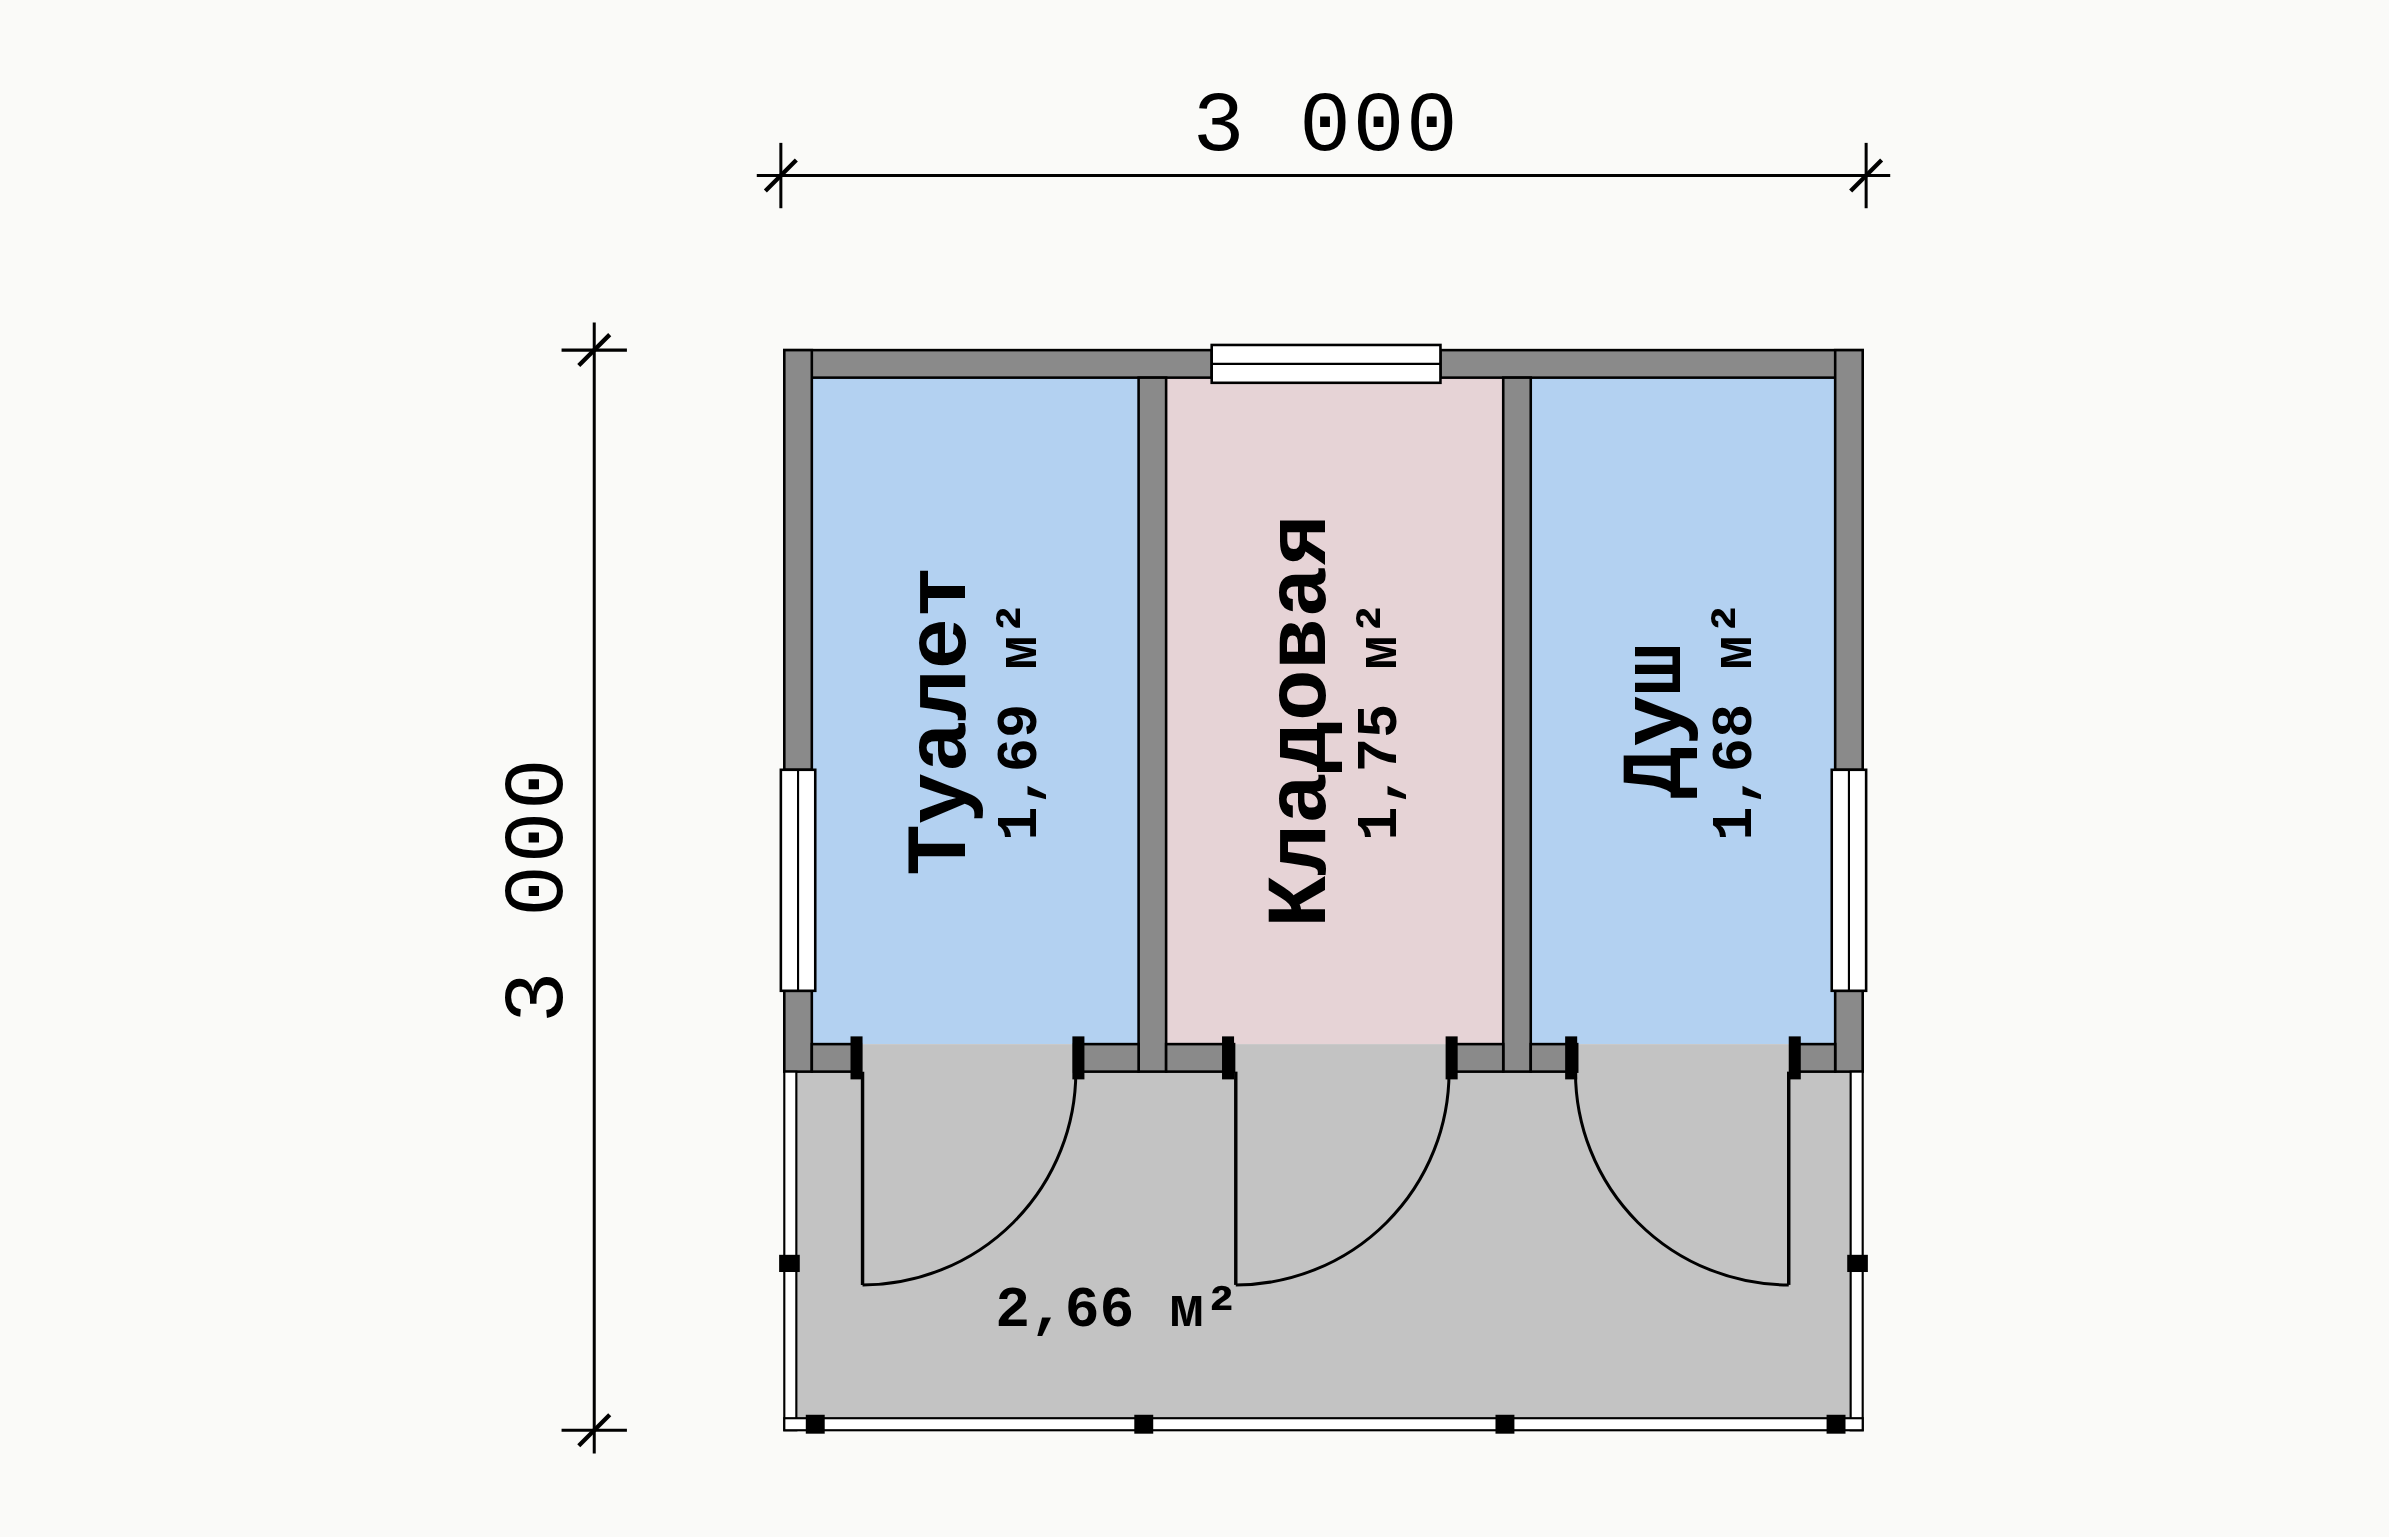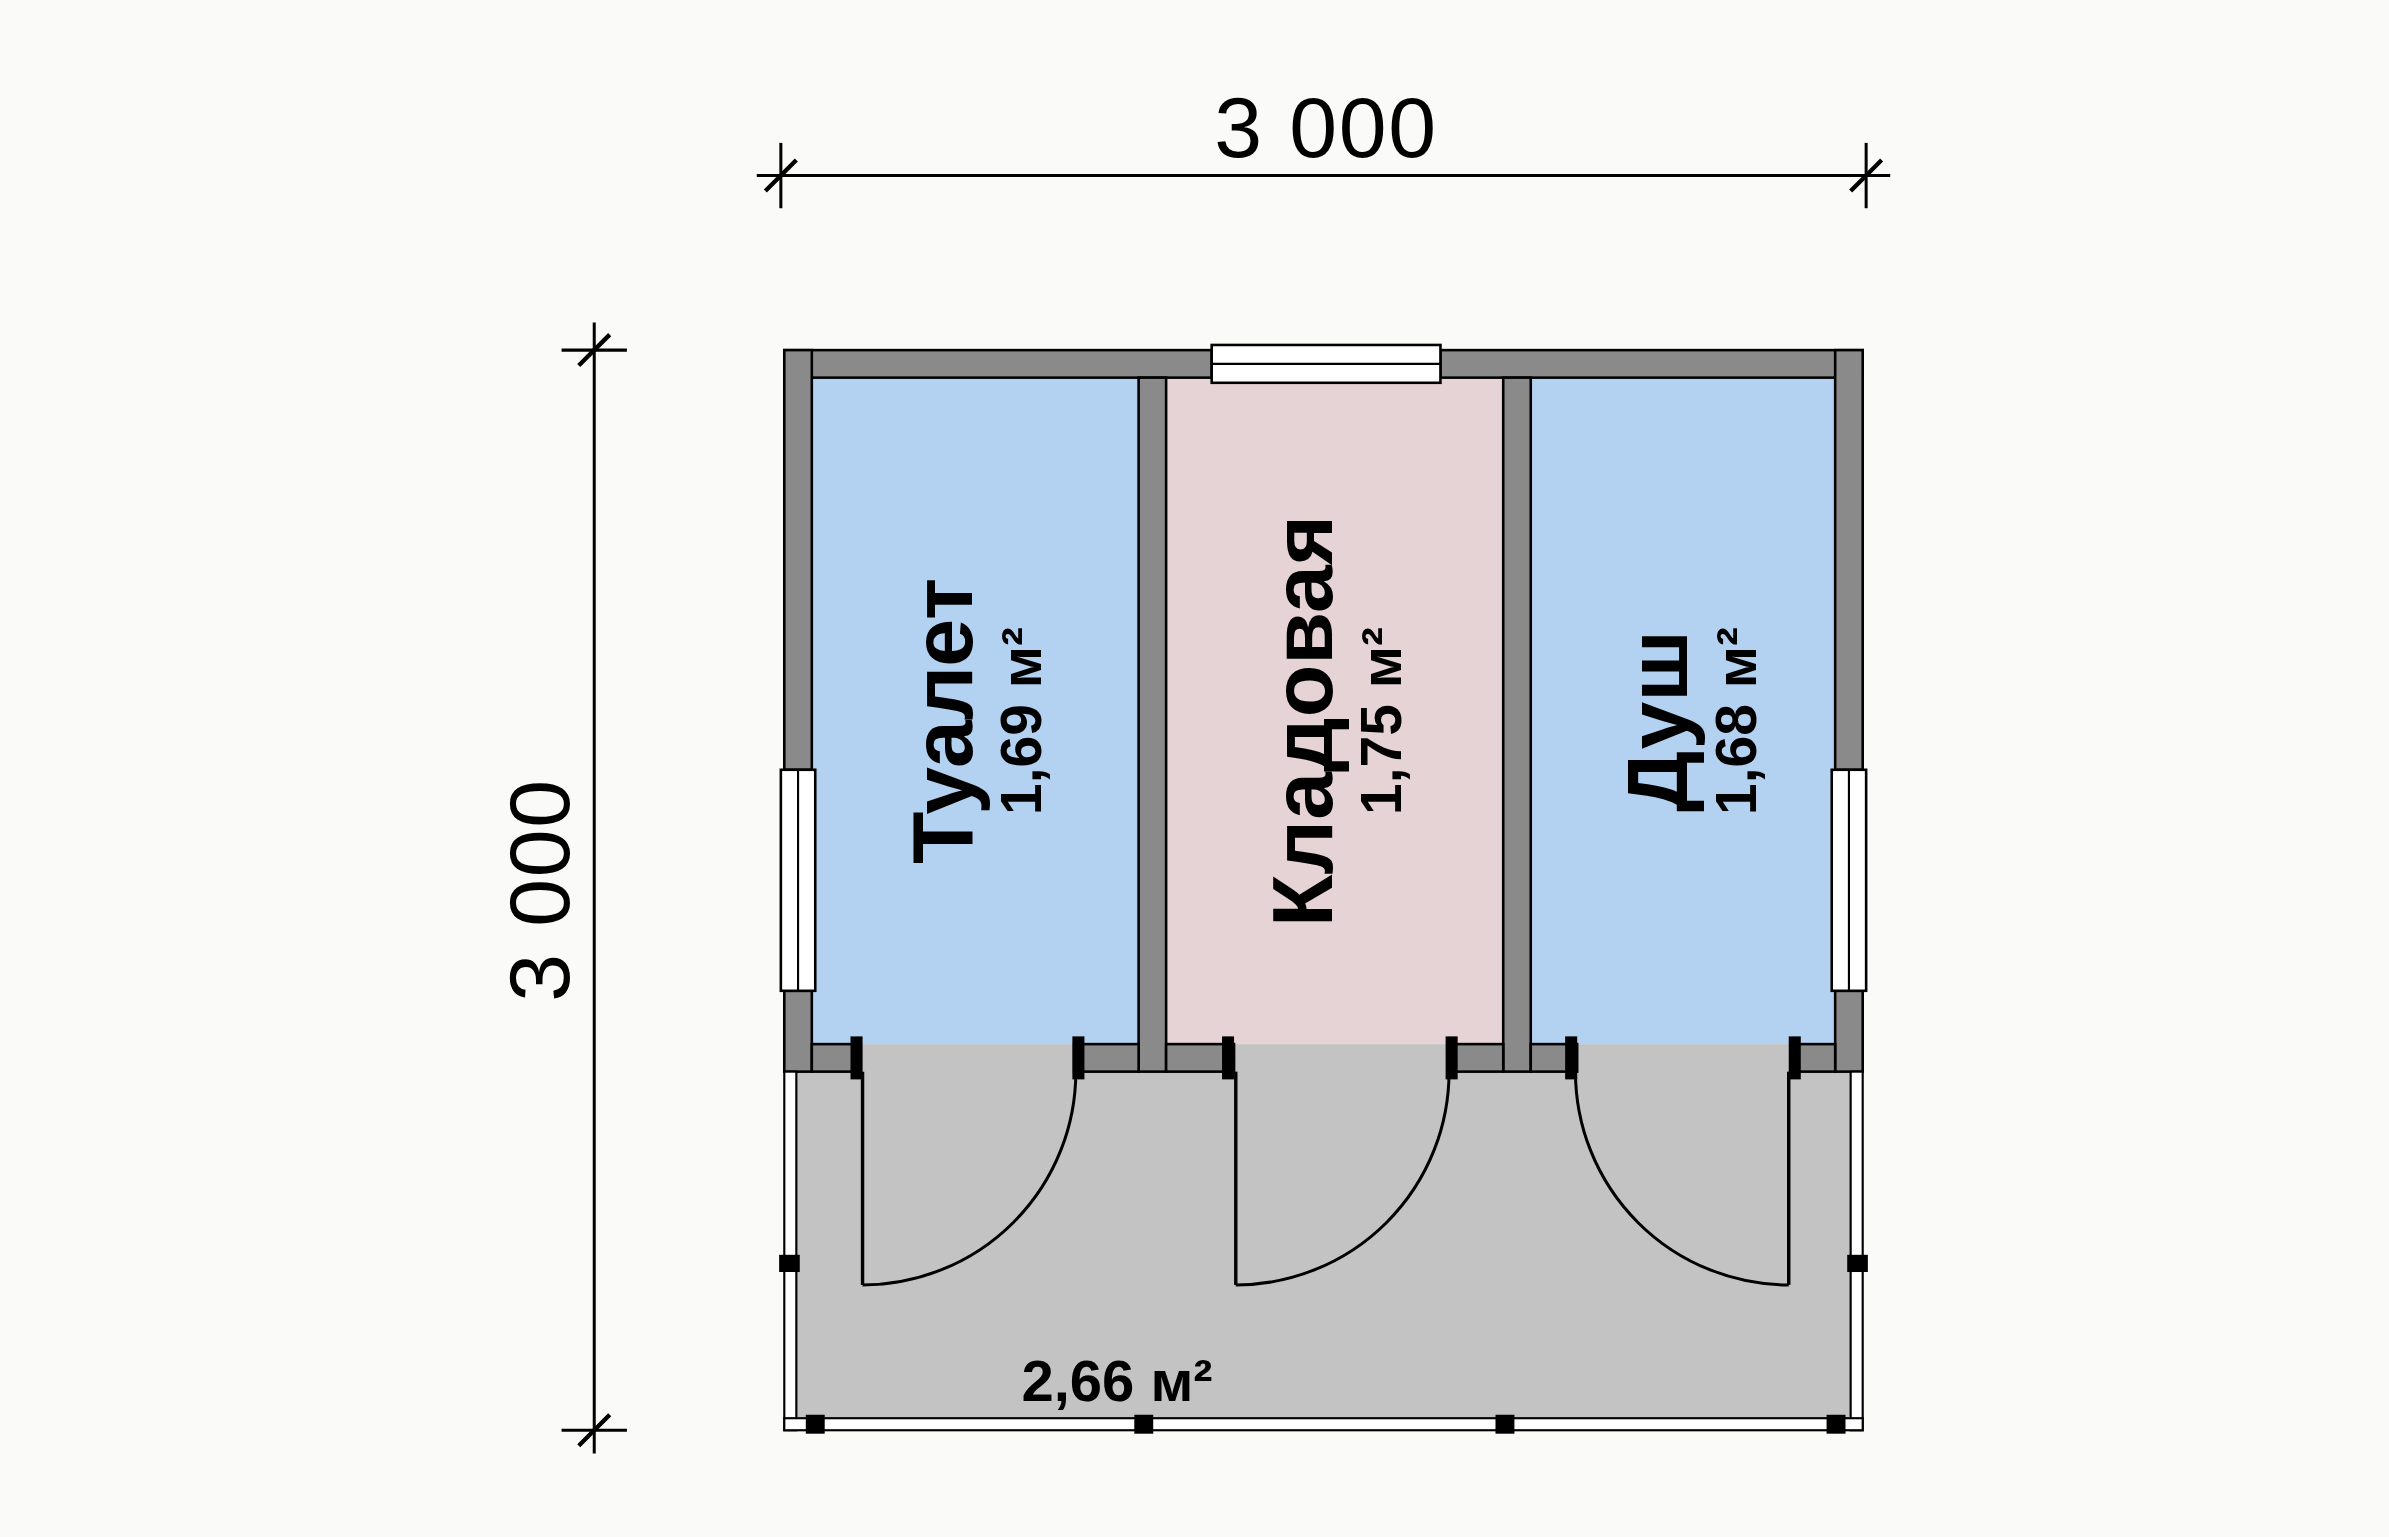--- a/index.html
+++ b/index.html
@@ -2,21 +2,21 @@
 <html style="font-size:13.8px"><head>
 <meta charset="utf-8">
 <style>
   html, body { margin: 0; padding: 0; }
   body {
     width: 2389px; height: 1537px;
     background: #fafaf8;
     font-family: "Liberation Sans", "DejaVu Sans", sans-serif;
     color: #000;
   }
-  .page { position: relative; width: 2039px; height: 1537px; overflow: hidden; }
+  .page { position: relative; width: 2039px; height: 1537px; overflow: hidden; font-family: Liberation Mono, monospace; }
   svg.plan { position: absolute; left: 0; top: 0; }
 
   
   .wall        { stroke: #000; stroke-width: 3; }
   .floor       { stroke: none; }
   .window-rect { stroke: #000; stroke-width: 3; }
   .thin        { stroke: #000; stroke-width: 2.5; fill: none; }
   .railing     { stroke: #000; stroke-width: 2.5; }
   .post        { stroke: none; }
   .door-arc    { stroke: #000; stroke-width: 3.5; fill: none; }
@@ -137,16 +137,16 @@
     <div class="room-name">Кладовая</div>
     <div class="room-area">1,75 м²</div>
   </div>
 
   <div class="room-label" style="left:1690px; top:721px;">
     <div class="room-name">Душ</div>
     <div class="room-area">1,68 м²</div>
   </div>
 
 
-  <div class="label terrace-area" style="left:1117px; top:1380px;">2,66 м²</div>
+  <div class="label terrace-area" style="left:1117px; top:1310px;">2,66 м²</div>
 
 </div>
 
 
 </body></html>

